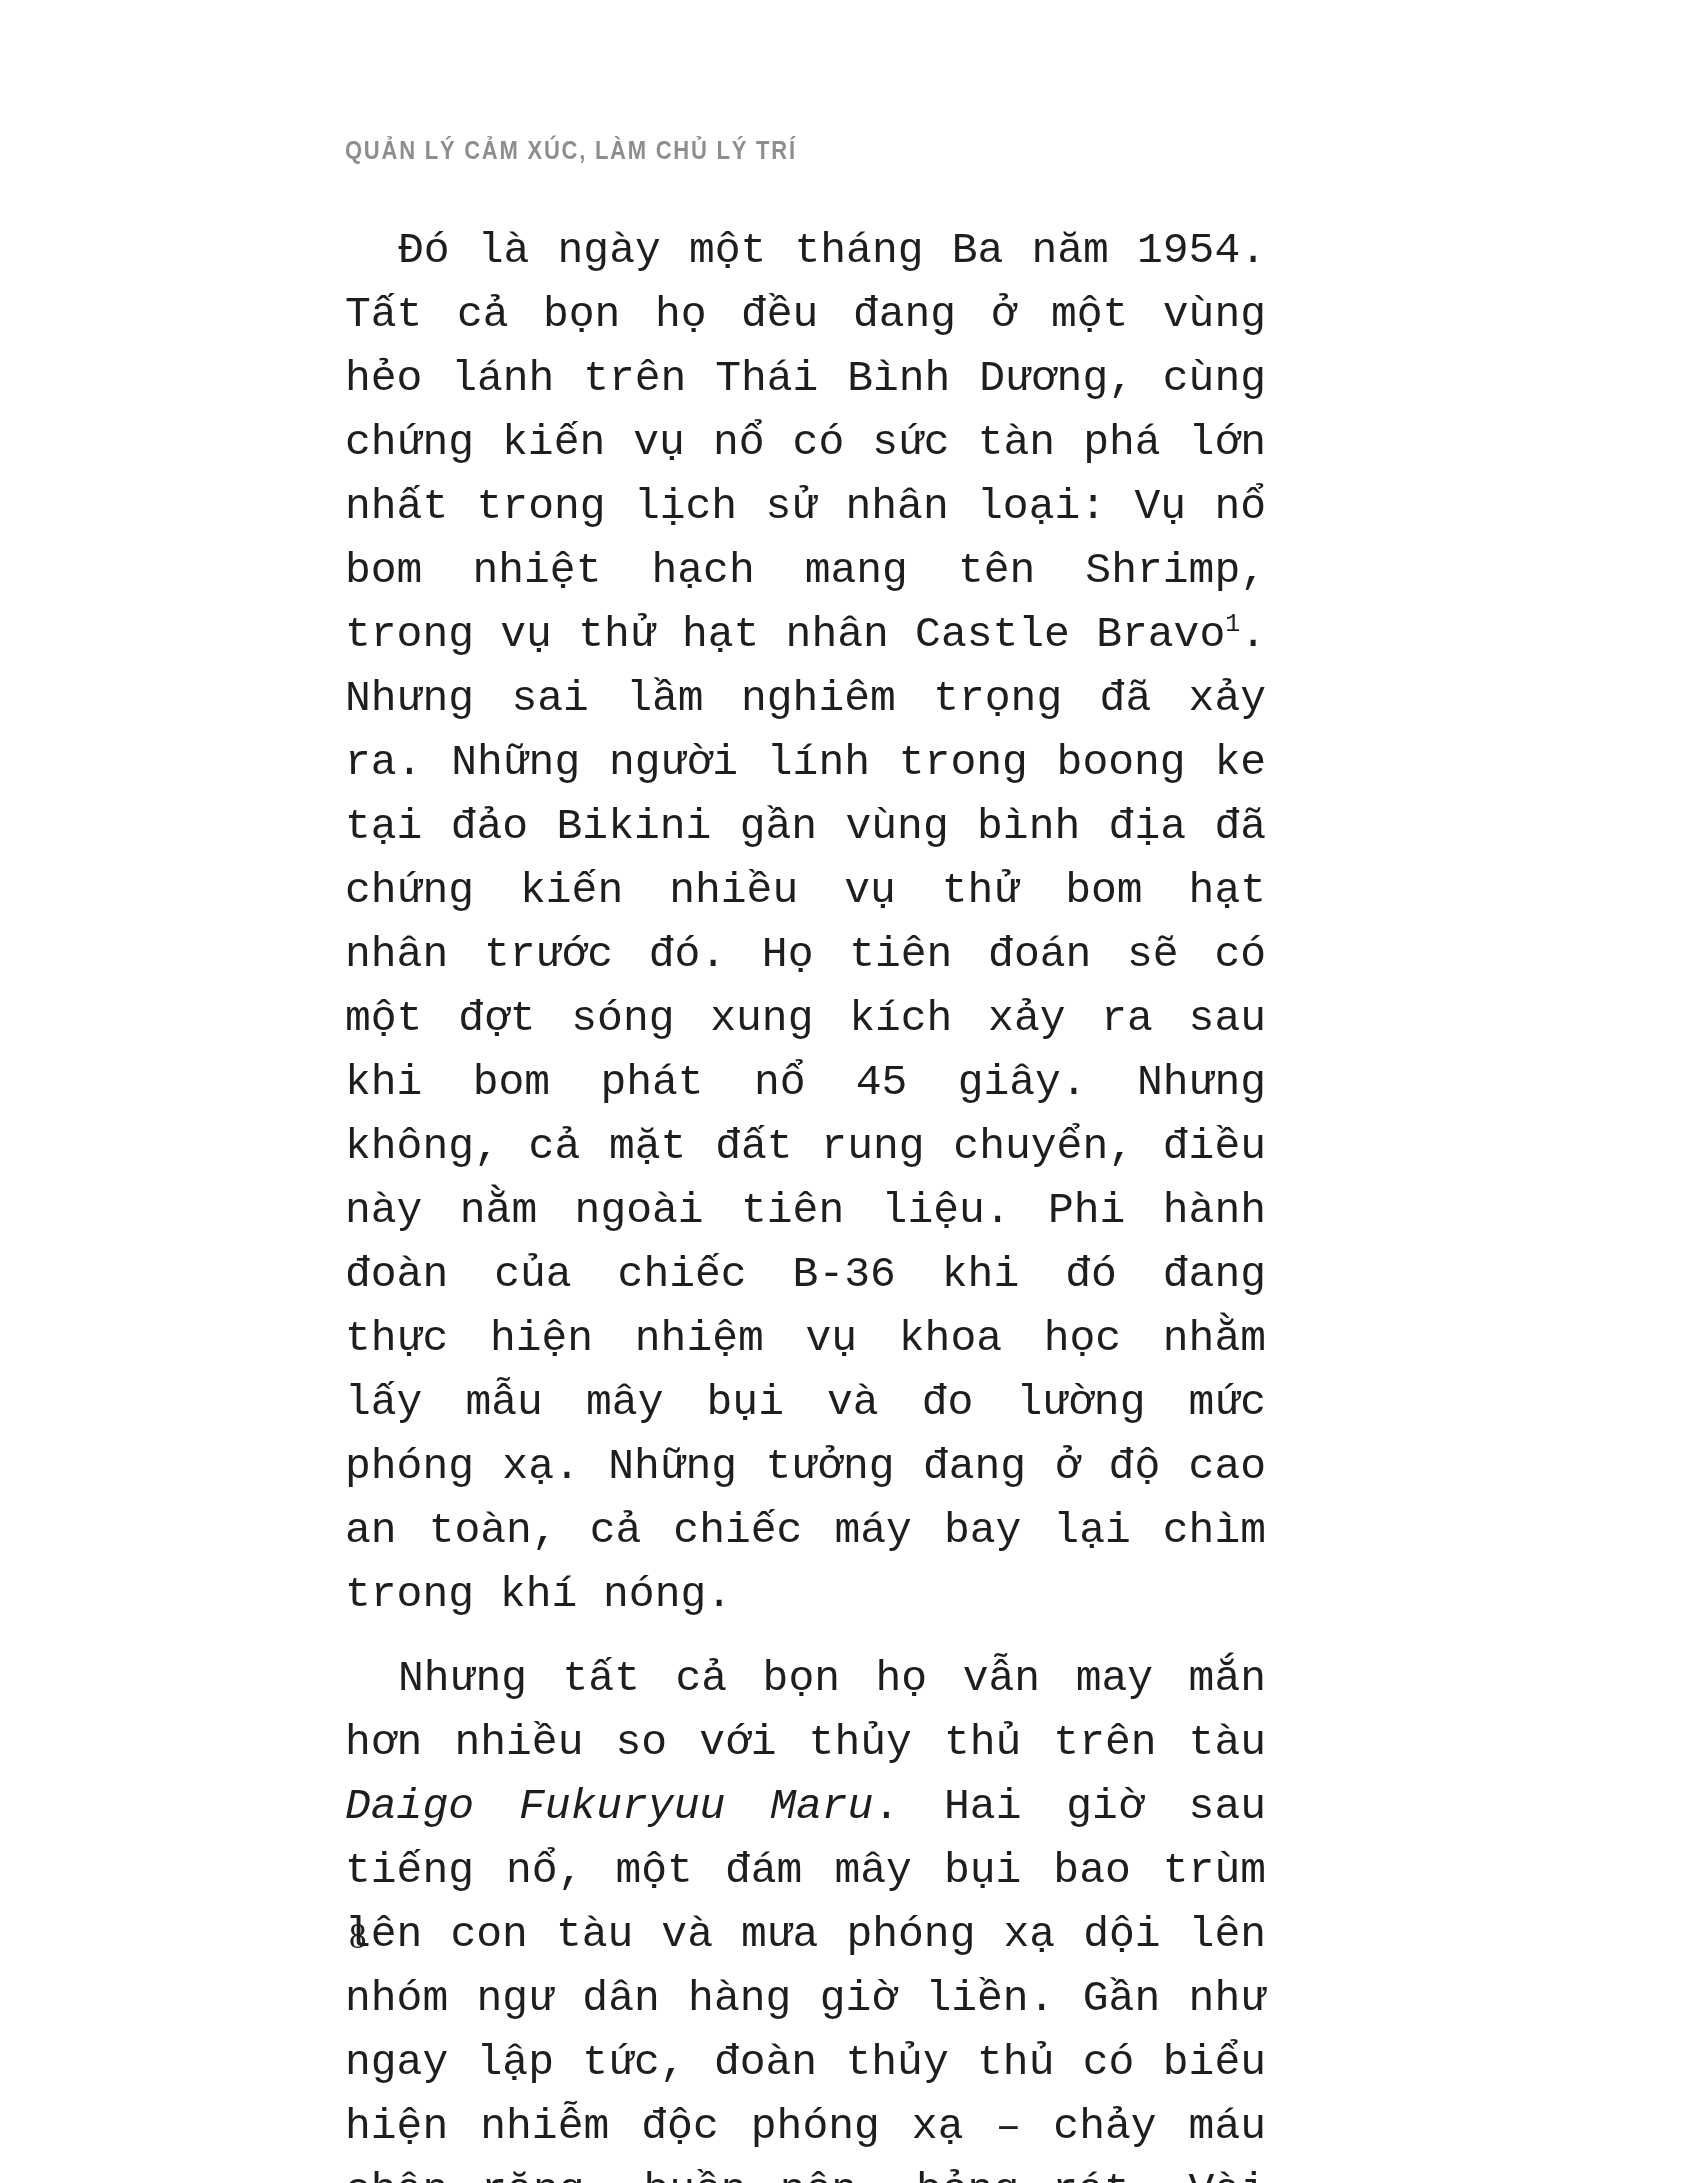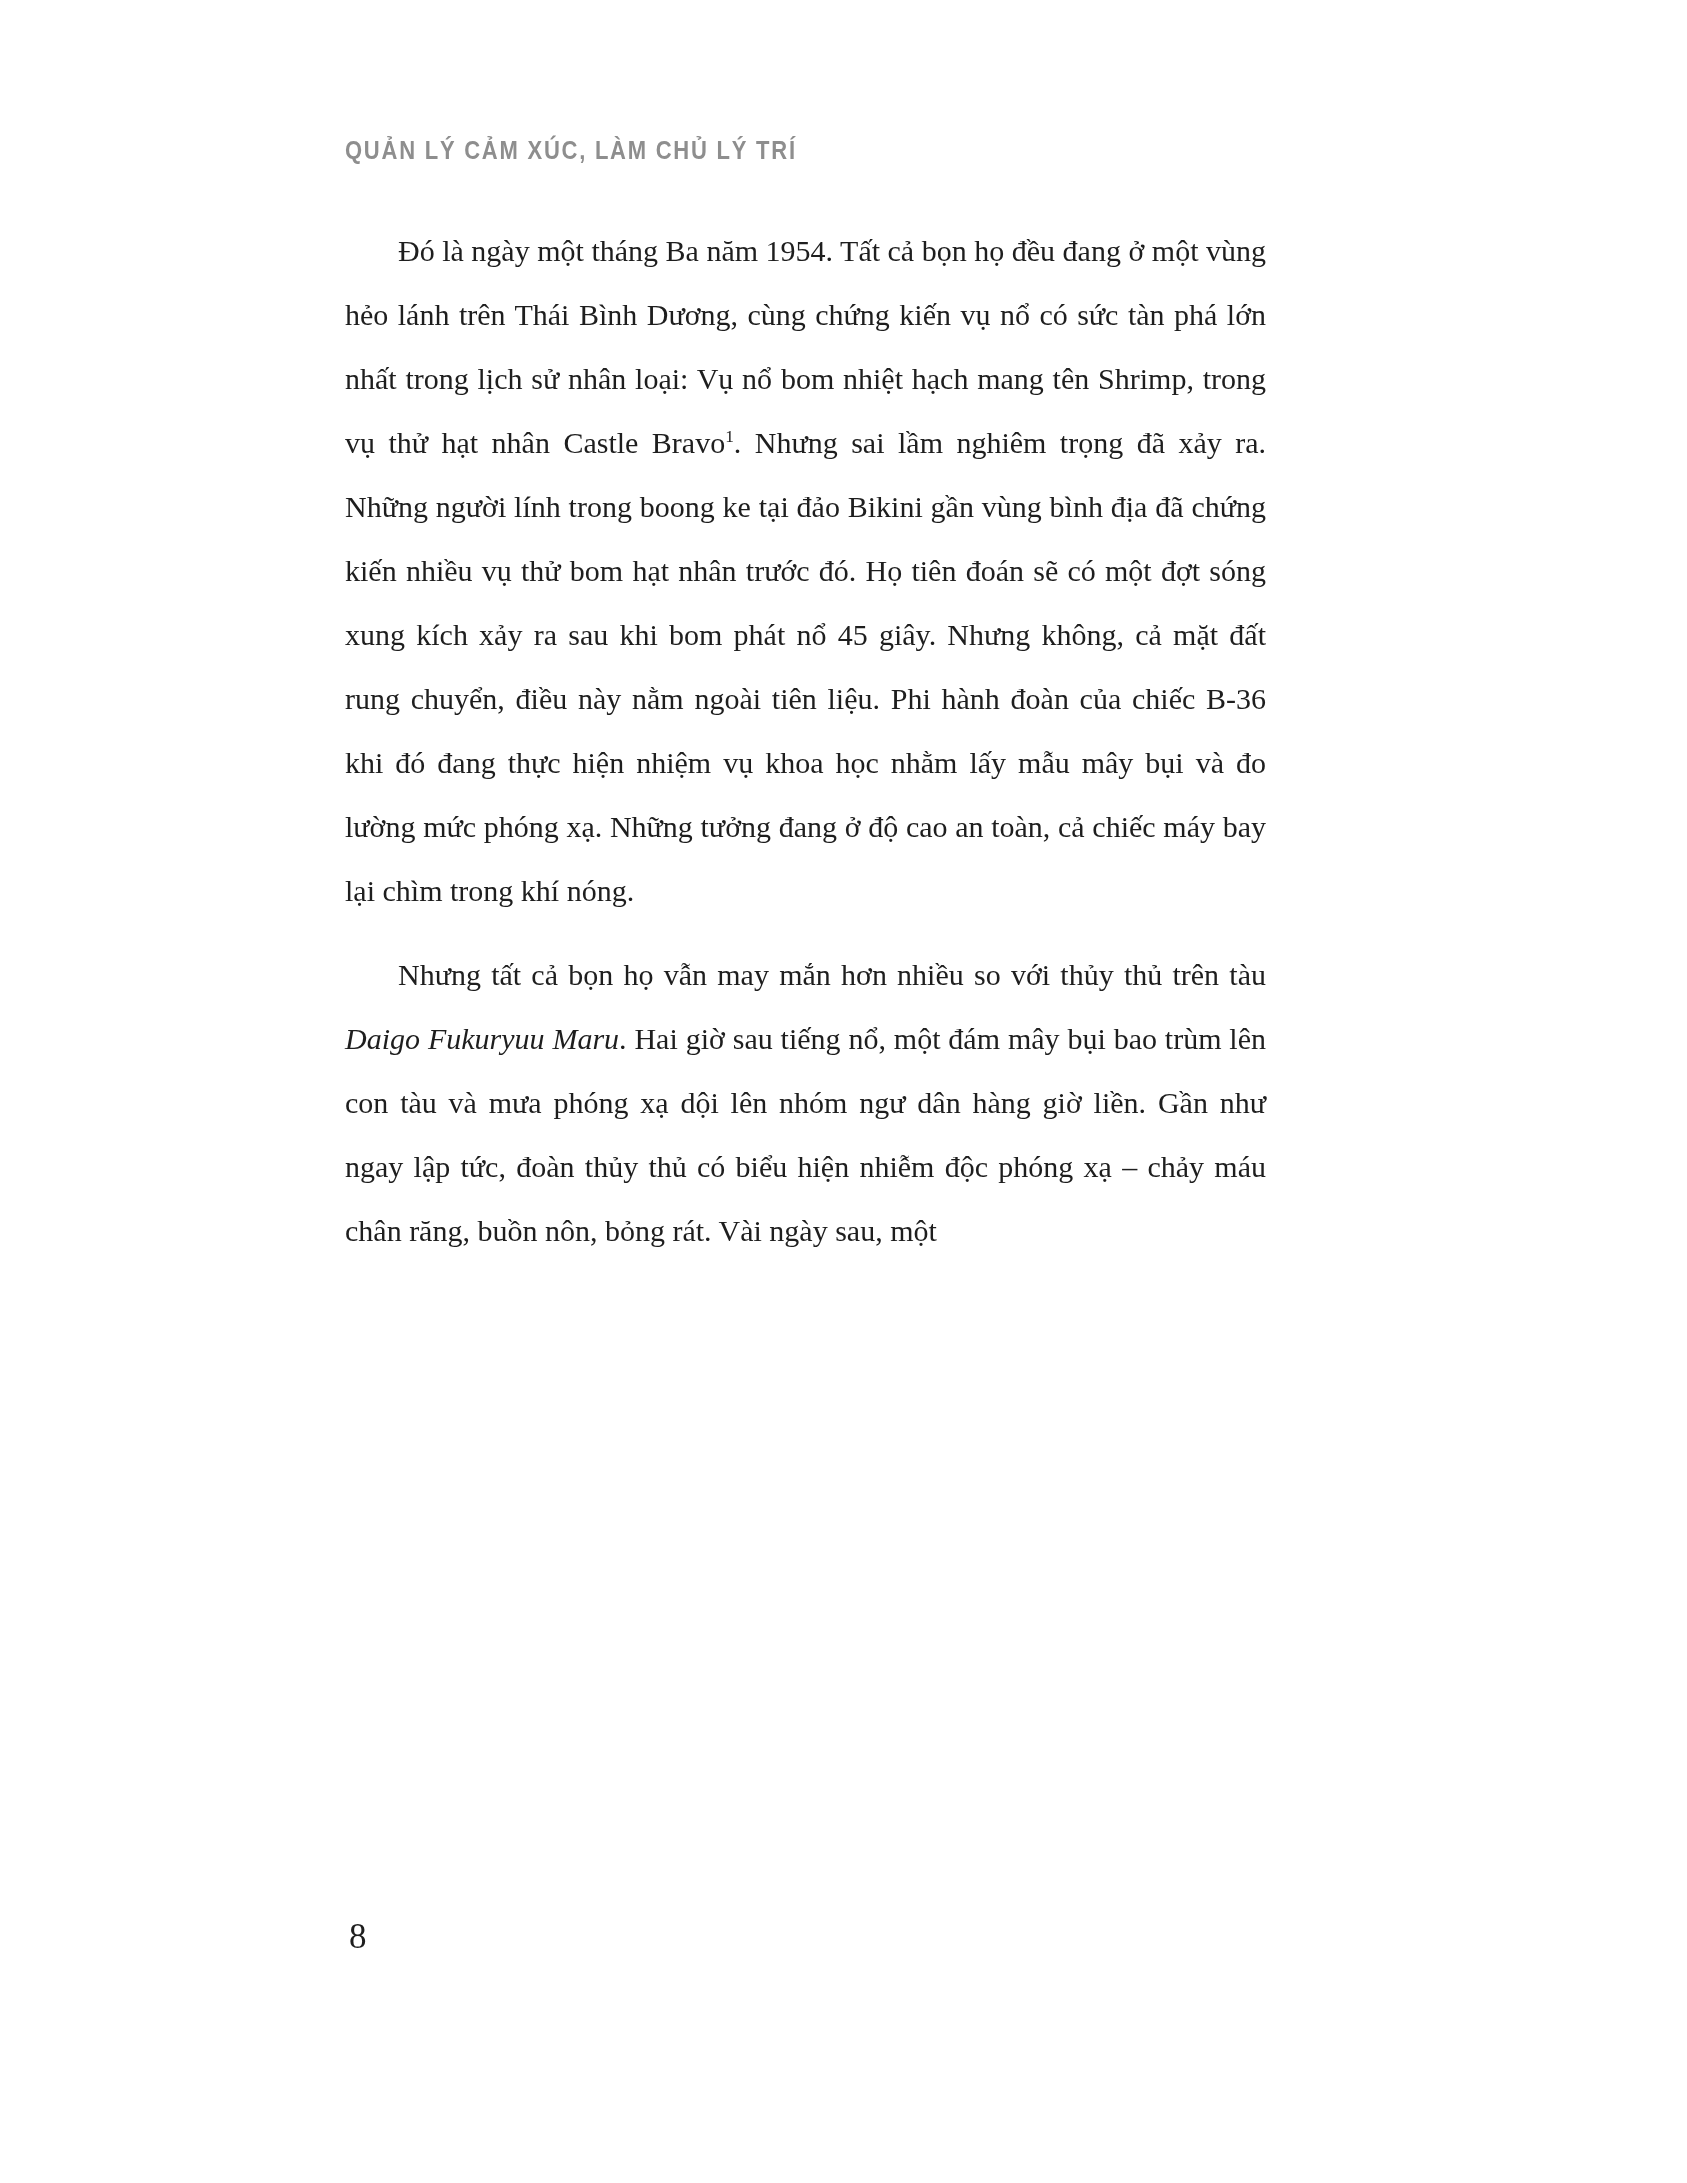--- a/index.html
+++ b/index.html
@@ -27,25 +27,26 @@
     font-size: 25px;
     font-weight: 700;
     letter-spacing: 2px;
     color: #8e8e8e;
     white-space: nowrap;
     transform: scaleX(0.88);
     transform-origin: left center;
     margin-bottom: 54px;
   }
   .para {
-    font-size: 30px;
+    font-size: 43px;
     line-height: 64px;
     text-align: justify;
     text-indent: 53px;
     margin: 0 4px 20px 0;
+    font-family: Liberation Mono, monospace;
   }
   .para sup {
     font-size: 58%;
     line-height: 0;
     vertical-align: super;
   }
   .ship {
     font-style: italic;
   }
   .footnote {

